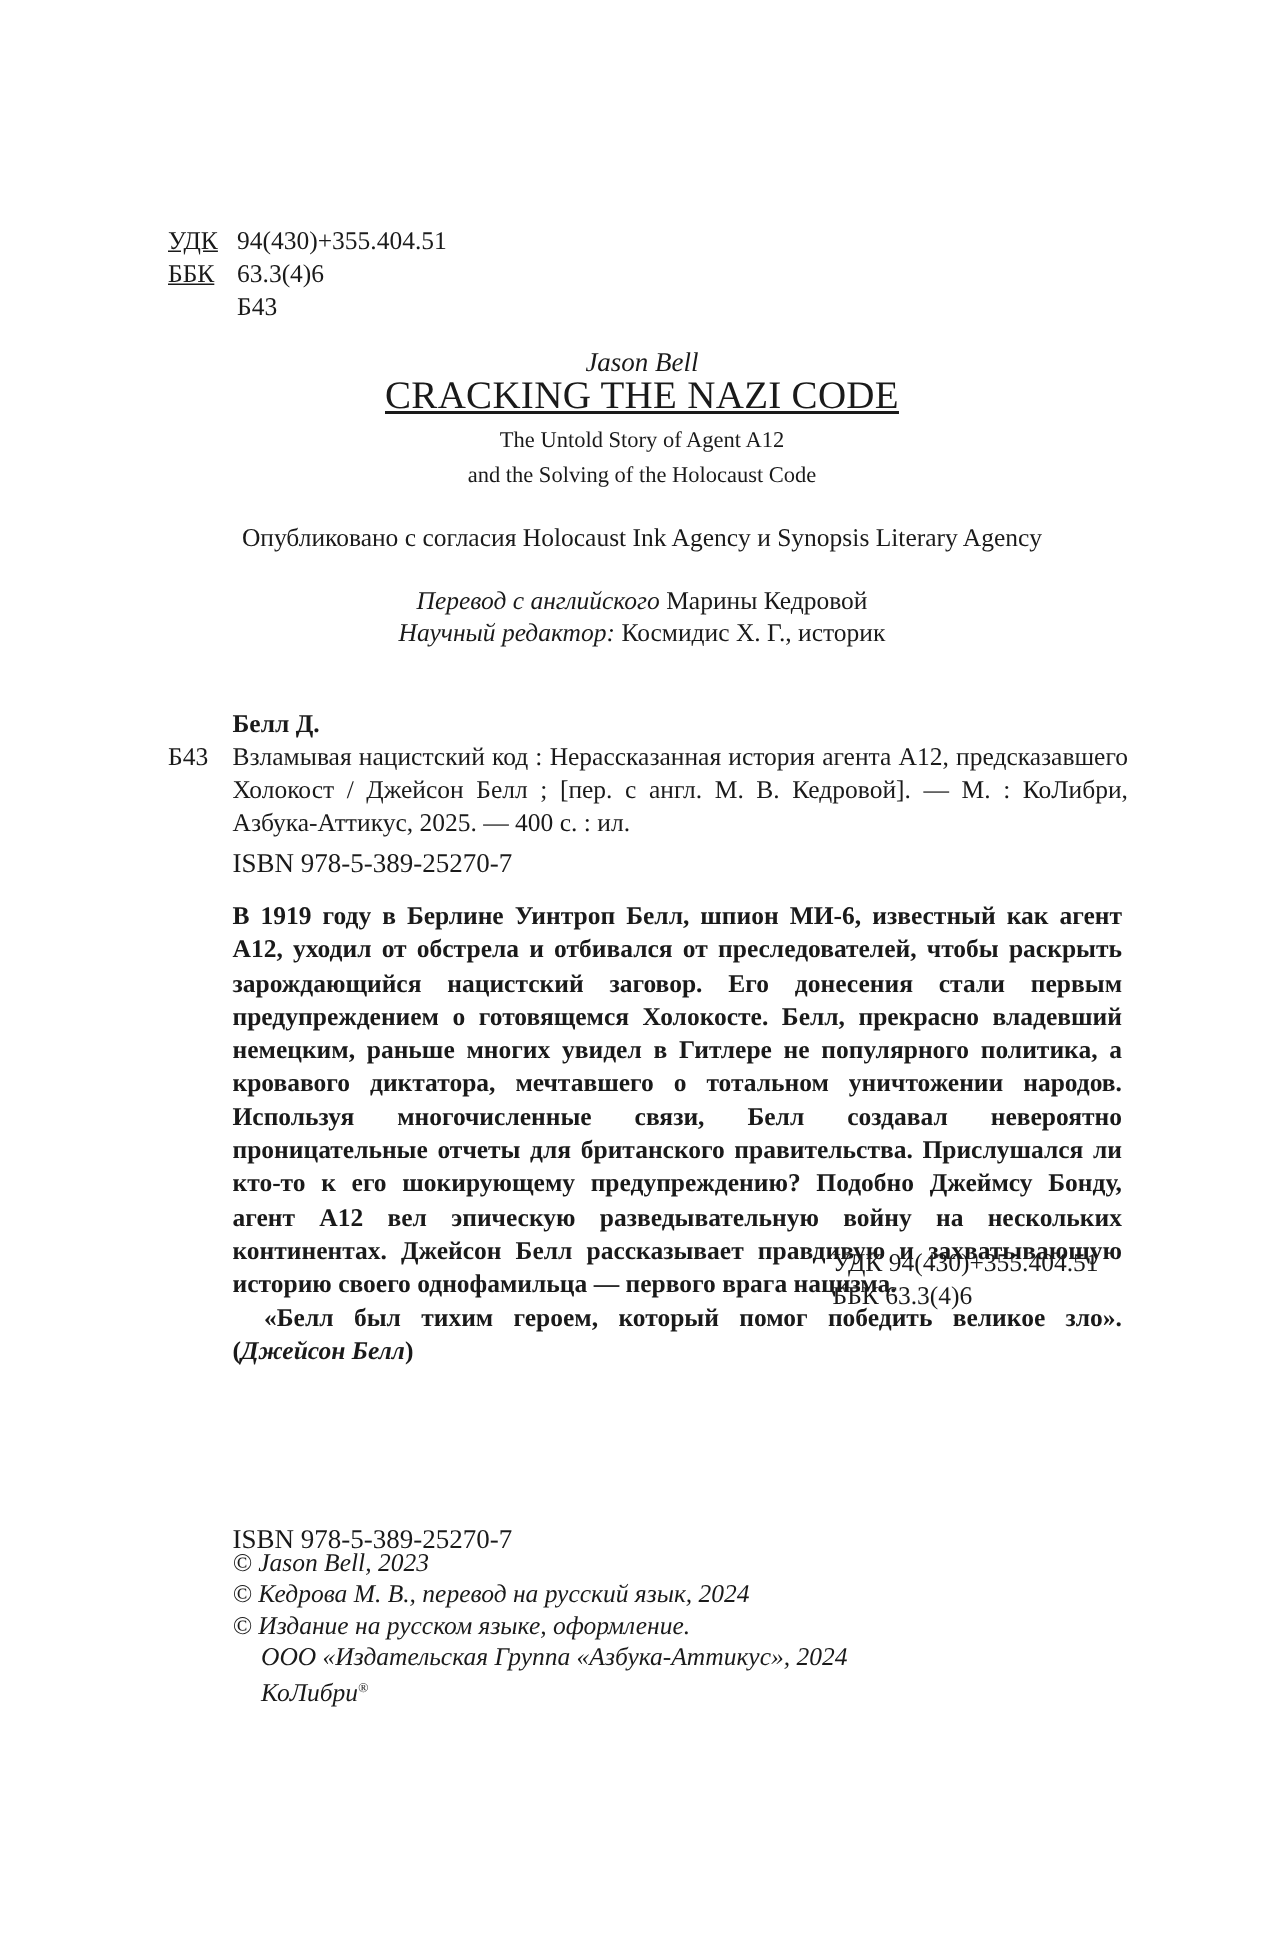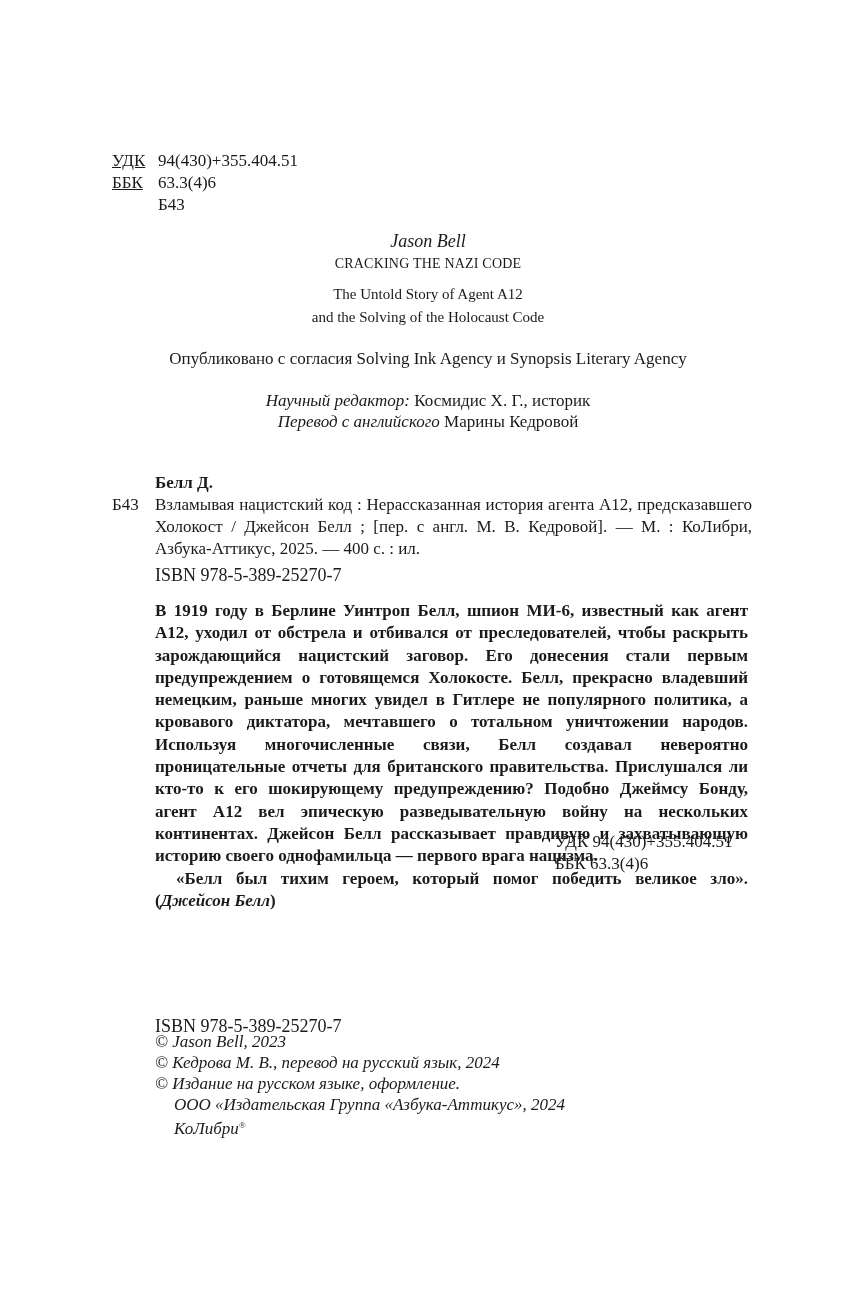--- a/index.html
+++ b/index.html
@@ -24,21 +24,21 @@
     #top-class { left: 112px; top: 150px; }
     .class-row { display: flex; height: 22px; }
     .class-key { width: 46px; text-decoration: underline; }
     .class-val { }
 
     
     #title-block {
       left: 0; width: 856px; top: 230px; text-align: center;
     }
     #author-en { font-size: 18px; line-height: 22px; }
-    #title-en { font-size: 14px; line-height: 24px; letter-spacing: 0.2px; }
+    #title-en { font-size: 26px; line-height: 24px; letter-spacing: 0.2px; text-decoration: underline; }
     #subtitle-en { font-size: 15px; line-height: 23px; margin-top: 7px; }
 
     #published { left: 0; width: 856px; top: 348px; text-align: center; }
     #translation { left: 0; width: 856px; top: 390px; text-align: center; line-height: 21px; }
 
     
     #catalog { left: 112px; top: 472px; width: 640px; }
     #cat-author { padding-left: 43px; font-weight: bold; line-height: 22px; }
     .cat-row { display: flex; }
     .cat-code { width: 43px; flex: none; }
@@ -81,30 +81,30 @@
 
 <div id="title-block" class="abs">
   <div id="author-en" class="it">Jason Bell</div>
   <div id="title-en">CRACKING THE NAZI CODE</div>
   <div id="subtitle-en">
     <div>The Untold Story of Agent A12</div>
     <div>and the Solving of the Holocaust Code</div>
   </div>
 </div>
 
-<div id="published" class="abs">Опубликовано с согласия Solving Ink Agency и Synopsis Literary Agency</div>
+<div id="published" class="abs">Опубликовано с согласия Holocaust Ink Agency и Synopsis Literary Agency</div>
 
 <div id="translation" class="abs">
   <div>
+    <span class="it">Перевод с английского</span>
+    <span>Марины Кедровой</span>
+  </div>
+  <div>
     <span class="it">Научный редактор:</span>
     <span>Космидис Х. Г., историк</span>
-  </div>
-  <div>
-    <span class="it">Перевод с английского</span>
-    <span>Марины Кедровой</span>
   </div>
 </div>
 
 <div id="catalog" class="abs">
   <div id="cat-author">Белл Д.</div>
   <div class="cat-row">
     <span class="cat-code">Б43</span>
     <span class="cat-body">Взламывая нацистский код : Нерассказанная история агента А12, предсказавшего Холокост / Джейсон Белл ; [пер. с англ. М. В. Кедровой]. — М. : КоЛибри, Азбука-Аттикус, 2025. — 400 с. : ил.</span>
   </div>
   <div id="cat-isbn">ISBN 978-5-389-25270-7</div>

